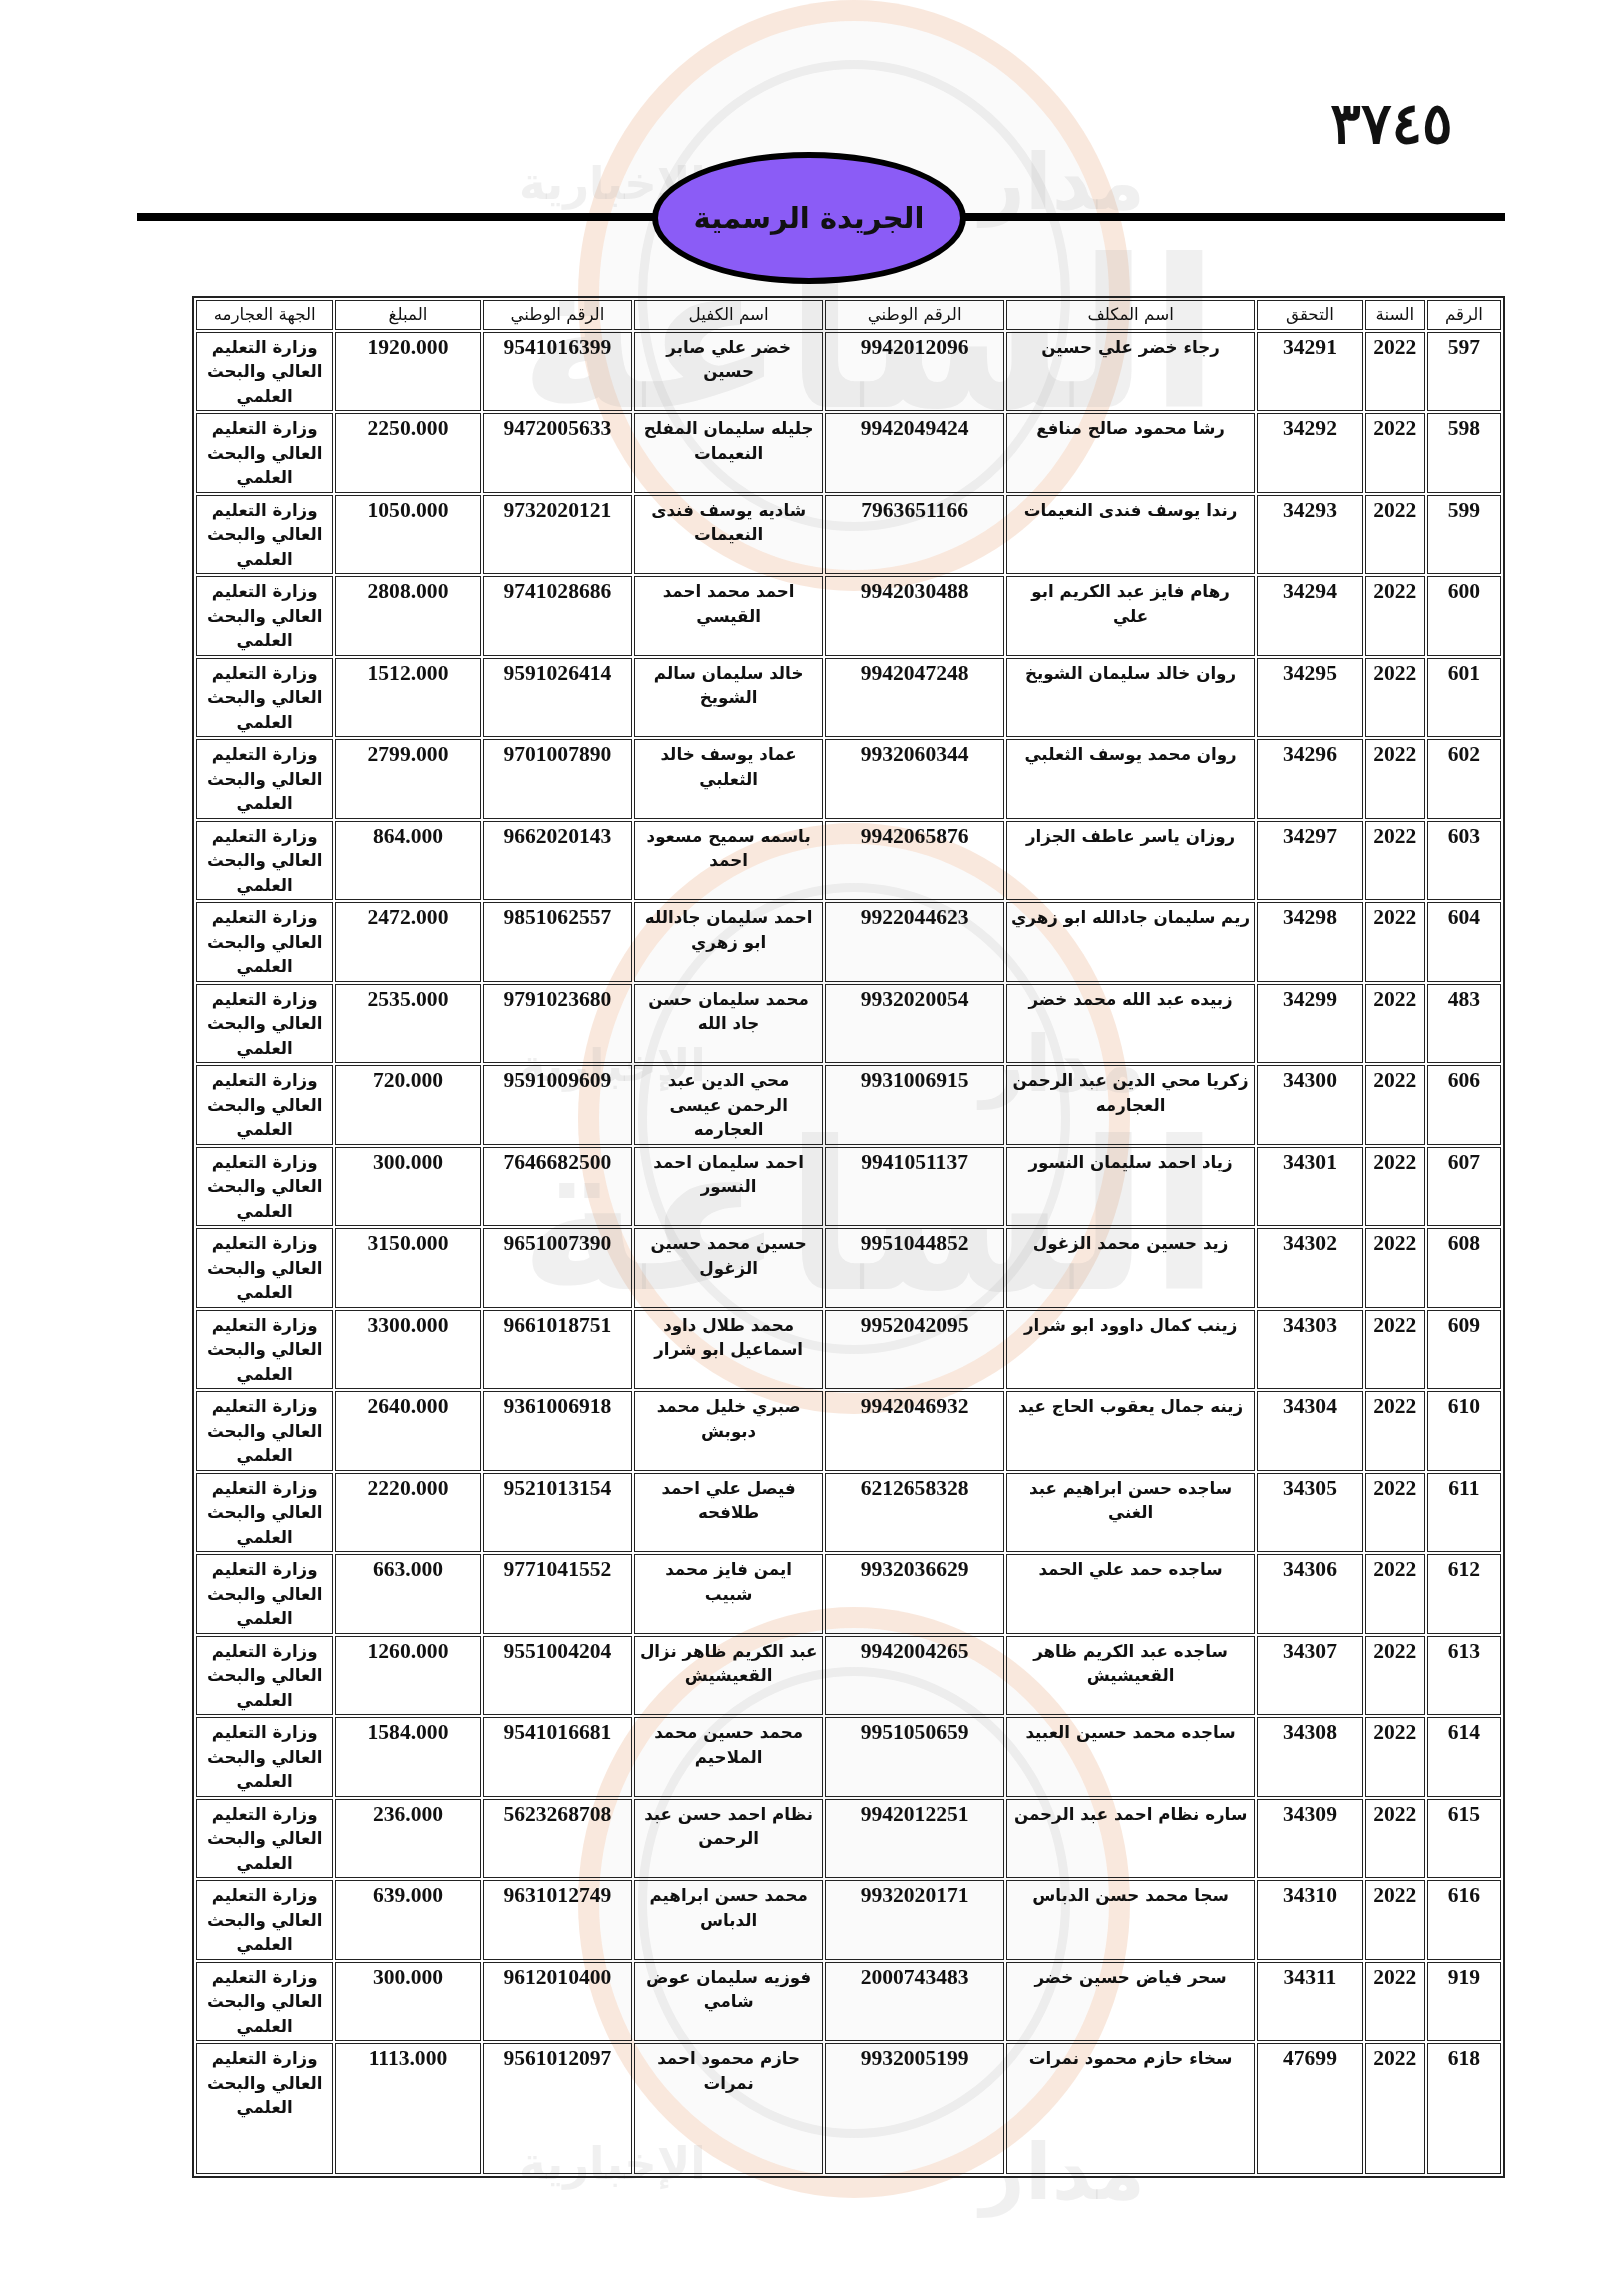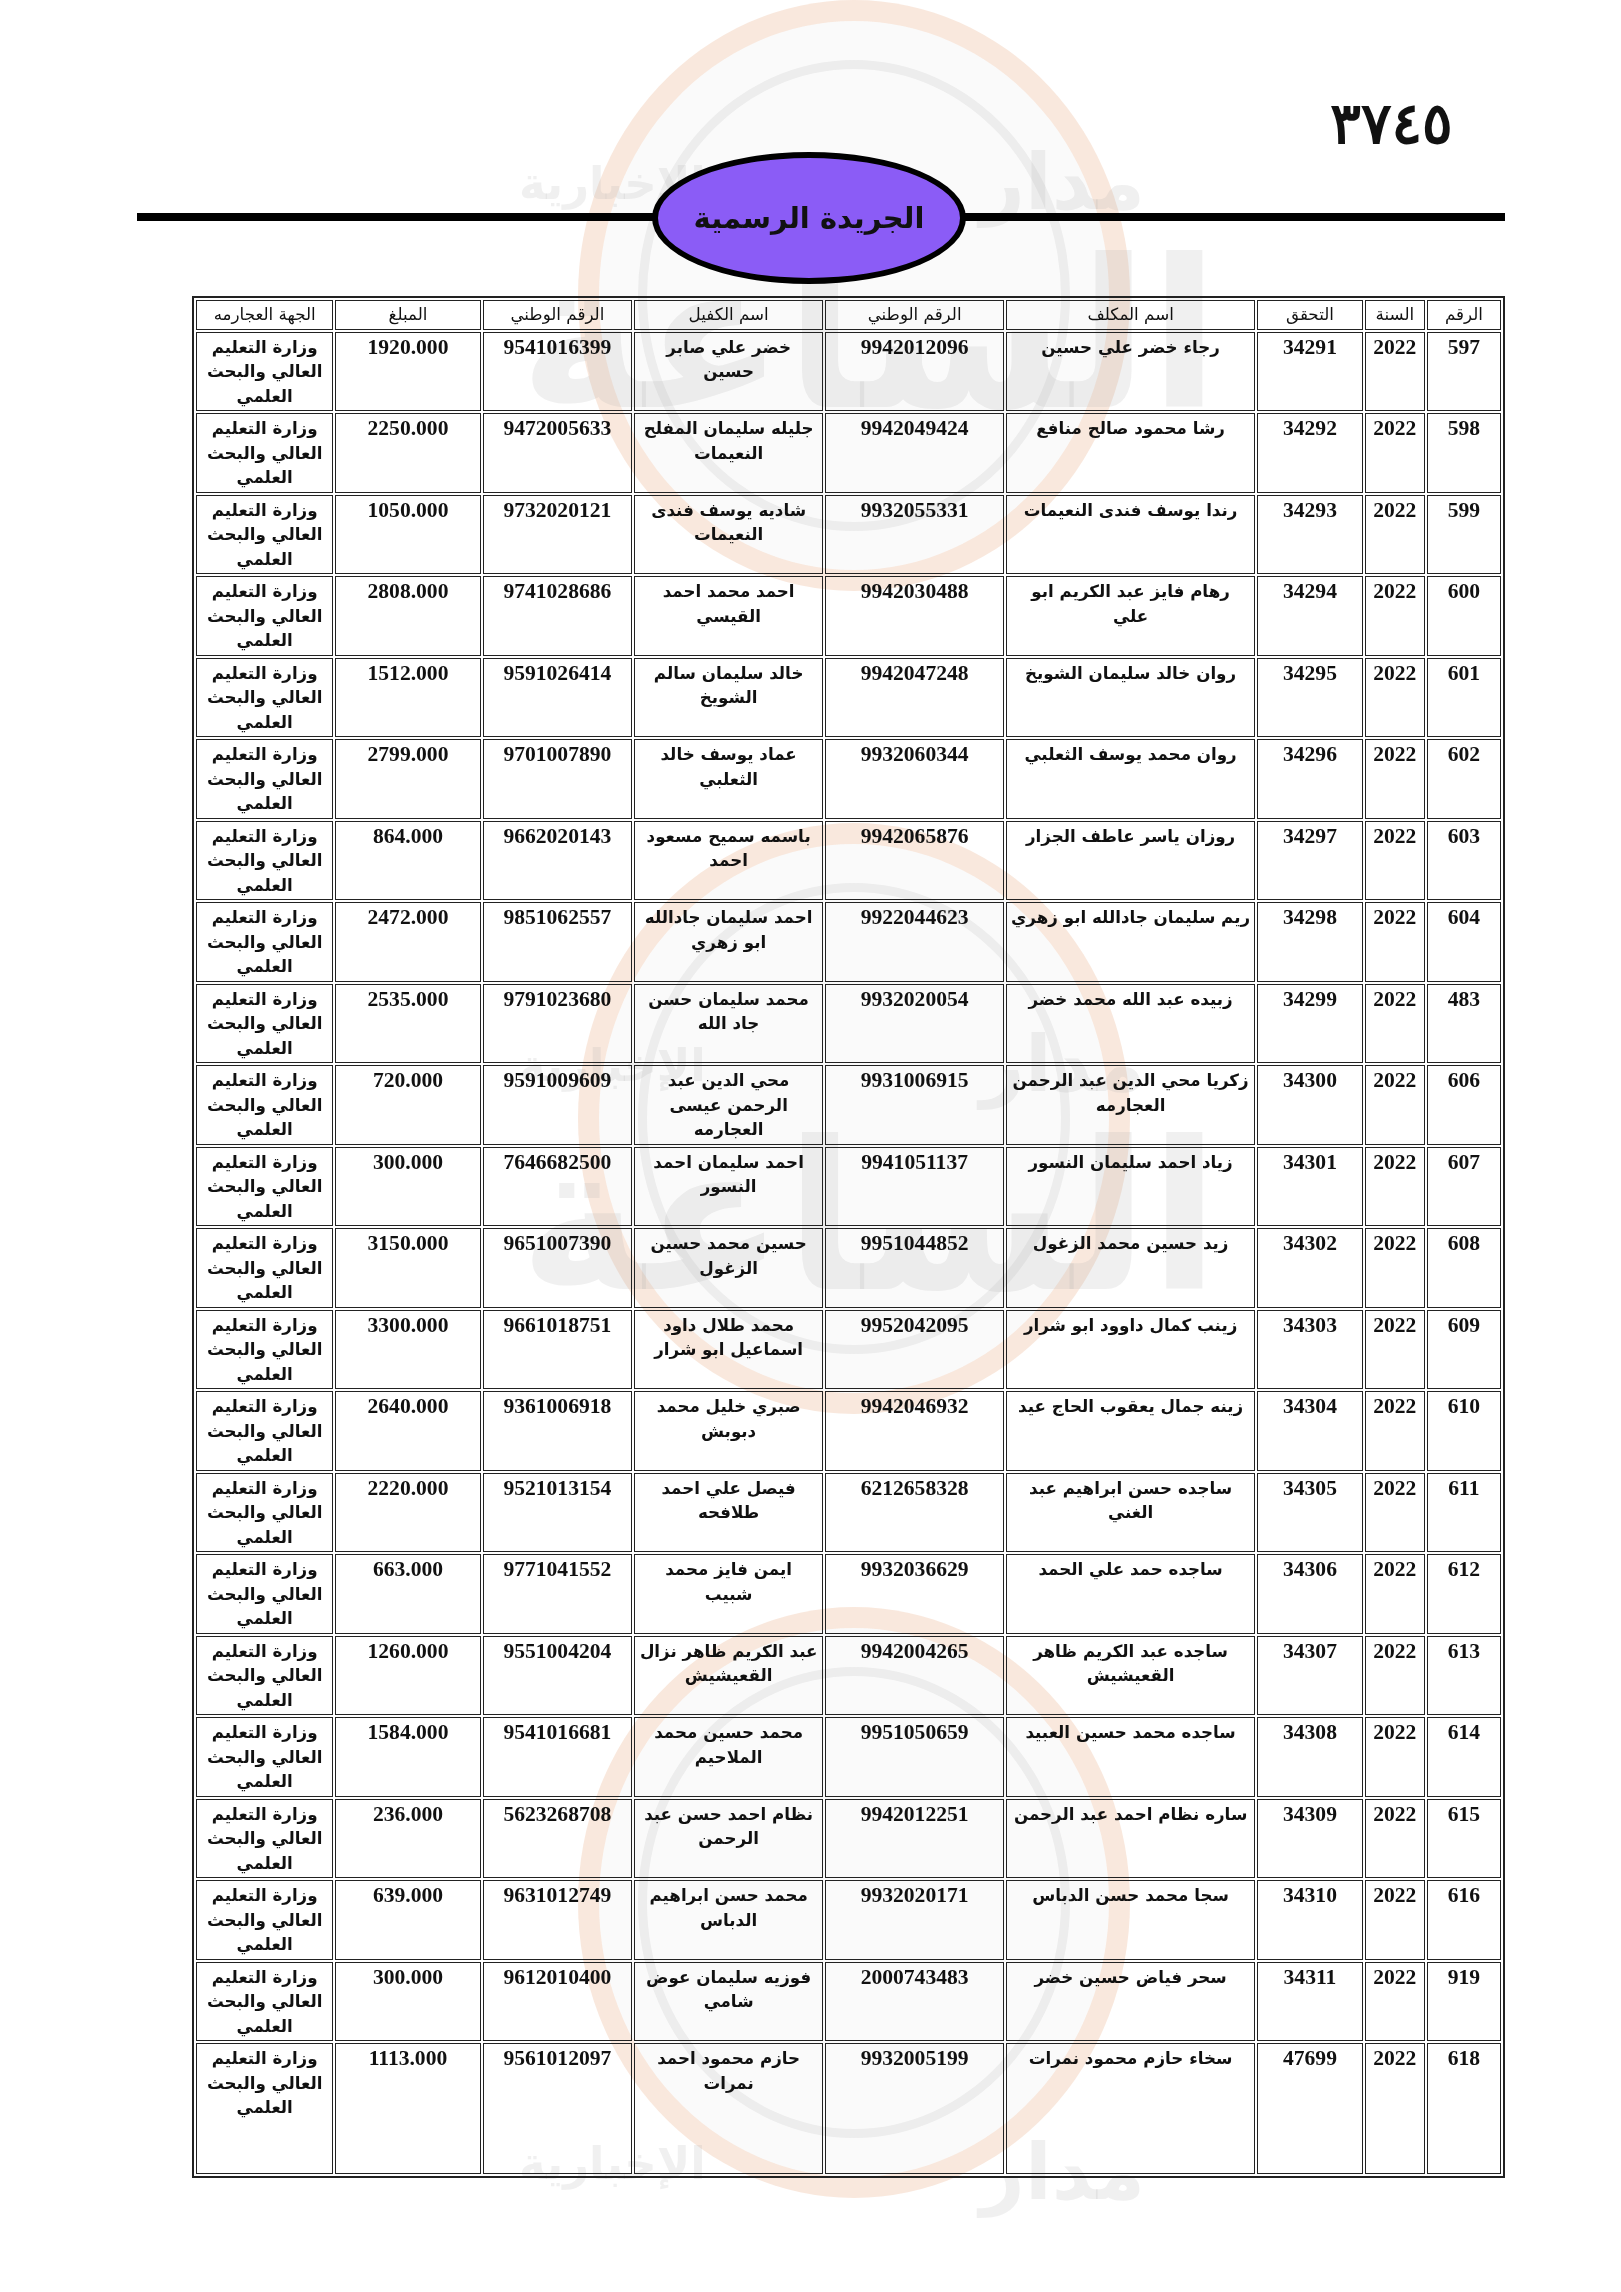--- a/index.html
+++ b/index.html
@@ -104,21 +104,21 @@
         <td class="ar">جليله سليمان المفلح النعيمات</td>
         <td>9472005633</td>
         <td>2250.000</td>
         <td class="ar">وزارة التعليم العالي والبحث العلمي</td>
       </tr>
       <tr>
         <td>599</td>
         <td>2022</td>
         <td>34293</td>
         <td class="ar">رندا يوسف فندى النعيمات</td>
-        <td>9932055331</td>
+        <td>7963651166</td>
         <td class="ar">شاديه يوسف فندى النعيمات</td>
         <td>9732020121</td>
         <td>1050.000</td>
         <td class="ar">وزارة التعليم العالي والبحث العلمي</td>
       </tr>
       <tr>
         <td>600</td>
         <td>2022</td>
         <td>34294</td>
         <td class="ar">رهام فايز عبد الكريم ابو علي</td>

